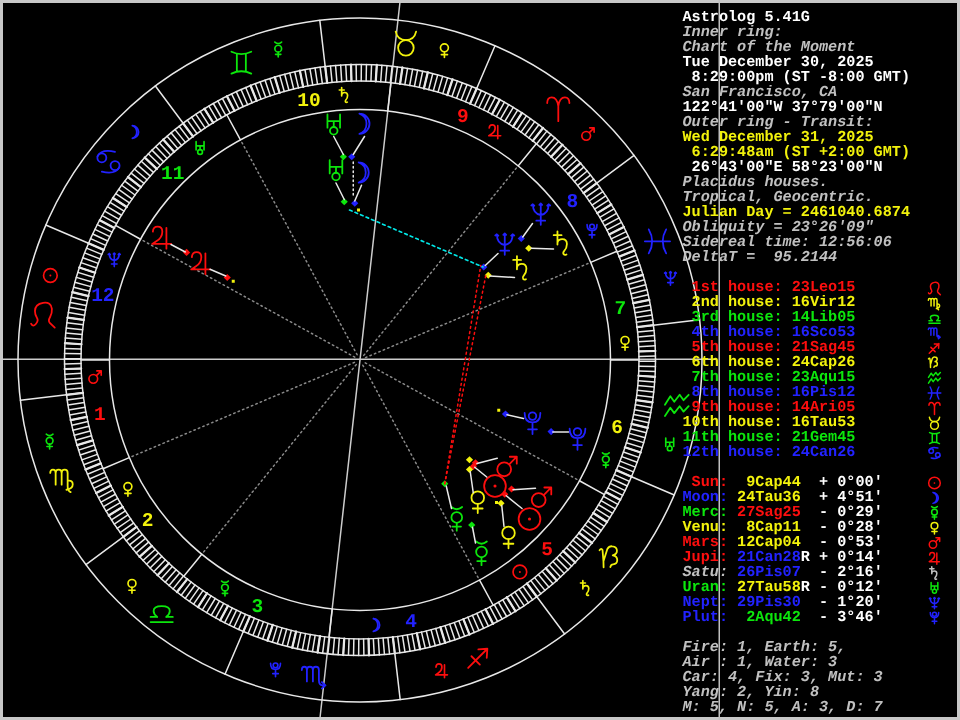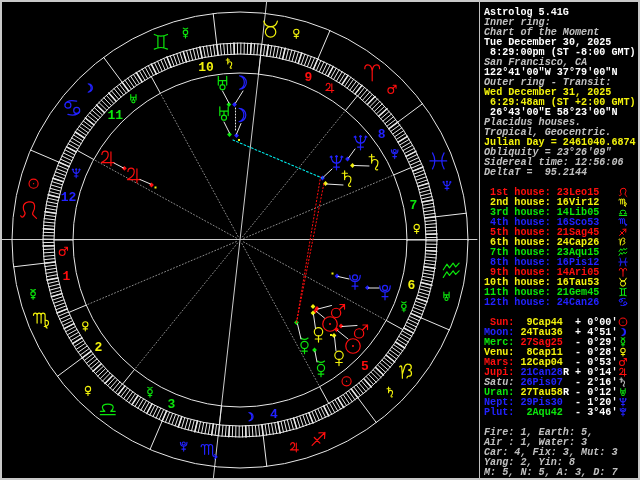--- a/index.html
+++ b/index.html
@@ -1,18 +1,18 @@
 <!DOCTYPE html>
 <html><head><meta charset="utf-8"><style>
 * { margin:0; padding:0; }
 html,body { width:640px; height:480px; background:#000; overflow:hidden; }
 #frame { position:absolute; left:0; top:0; width:636px; height:476px;
   border:2px solid #c8c8c8; }
 #divider { position:absolute; left:479px; top:0; width:1px; height:480px; background:#c0c0c0; }
-#sb { position:absolute; transform:translateZ(0); left:484px; top:7.7px; font-family:"Liberation Mono",monospace;
+#sb { position:absolute; transform:translateZ(0); left:455px; top:7.7px; font-family:"Liberation Mono",monospace;
   font-size:10.12px; line-height:10px; letter-spacing:0; white-space:pre; font-weight:bold; }
 i { font-style:normal; }
 .w { color:#ffffff; } .g { color:#c0c0c0;font-style:italic; } .r { color:#fd0e0e; } .y { color:#f2f20c;text-align:center; }
 .gr { color:#0ce60c; } .b { color:#2222ff; }
 svg text { font-weight:bold; }
 </style></head>
 <body>
 <div id="frame"></div>
 <svg width="640" height="480" viewBox="0 0 640 480" style="position:absolute;left:0;top:0" fill="none" stroke-linecap="round" stroke-linejoin="round">
 <defs>

